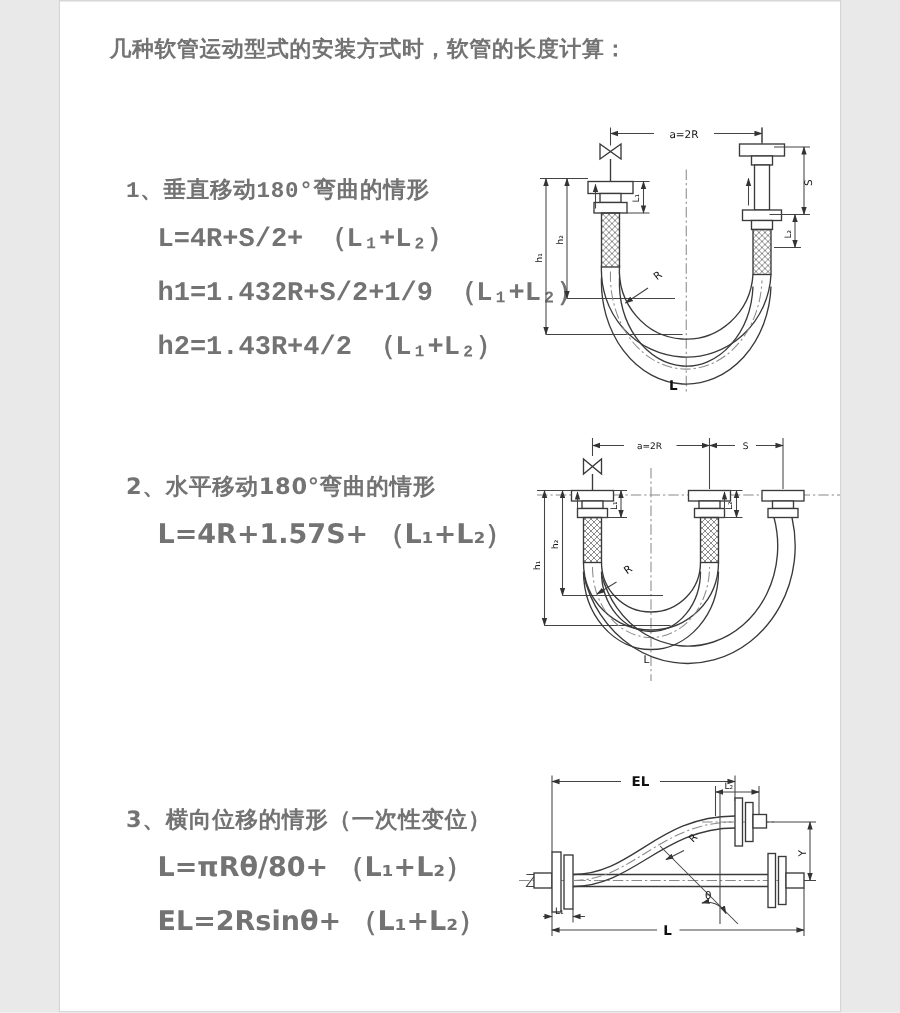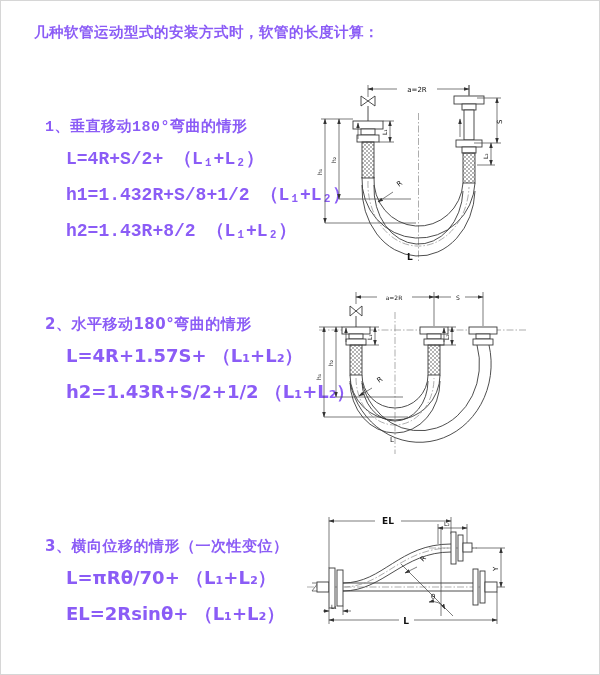--- a/index.html
+++ b/index.html
@@ -1,20 +1,20 @@
 <!DOCTYPE html>
 <html><head>
 <meta charset="utf-8">
 <style>
   html,body{margin:0;padding:0;background:#e9e9e9;}
   body{font-family:"DejaVu Sans","Liberation Sans",sans-serif;}
   .page{
-    position:relative;width:600px;height:675px;margin:0 auto;
+    position:relative;width:522px;height:675px;margin:0 auto;
     background:#ffffff;border:1px solid #d6d6d6;box-sizing:border-box;
-    overflow:hidden;color:#8b5cf6;
+    overflow:hidden;color:#737373;
   }
   .title{
     position:absolute;left:33px;top:22px;margin:0;
     font-size:14.5px;font-weight:bold;letter-spacing:0.5px;
   }
   .sec{position:absolute;left:44px;width:300px;}
   .sec-1{top:116px;font-family:Liberation Mono, monospace;}
   .sec-2{top:314px;}
   .sec-3{top:536px;}
   .sec-heading{font-size:15px;font-weight:bold;margin:0 0 10px 0;letter-spacing:0.5px;}
@@ -36,33 +36,32 @@
 </head>
 <body>
 
 <div class="page">
 
   <h1 class="title">几种软管运动型式的安装方式时，软管的长度计算：</h1>
 
   <div class="sec sec-1">
     <p class="sec-heading">1、垂直移动180°弯曲的情形</p>
     <p class="formula">L=4R+S/2+ （L₁+L₂）</p>
-    <p class="formula">h1=1.432R+S/8+1/2 （L₁+L₂）</p>
-    <p class="formula">h2=1.43R+8/2 （L₁+L₂）</p>
+    <p class="formula">h1=1.432R+S/2+1/9 （L₁+L₂）</p>
+    <p class="formula">h2=1.43R+4/2 （L₁+L₂）</p>
   </div>
 
   <div class="sec sec-2">
     <p class="sec-heading">2、水平移动180°弯曲的情形</p>
     <p class="formula">L=4R+1.57S+ （L₁+L₂）</p>
-    <p class="formula">h2=1.43R+S/2+1/2 （L₁+L₂）</p>
   </div>
 
   <div class="sec sec-3">
     <p class="sec-heading">3、横向位移的情形（一次性变位）</p>
-    <p class="formula">L=πRθ/70+ （L₁+L₂）</p>
+    <p class="formula">L=πRθ/80+ （L₁+L₂）</p>
     <p class="formula">EL=2Rsinθ+ （L₁+L₂）</p>
   </div>
 
   <svg class="dia dia-1" width="290" height="195" viewBox="0 0 290 195">
     <defs>
       <marker id="ar1" viewBox="0 0 10 10" refX="9" refY="5" markerWidth="8" markerHeight="8" orient="auto-start-reverse">
         <path d="M0,1.8 L10,5 L0,8.2 z" fill="#333"></path>
       </marker>
       <pattern id="hx1" width="4" height="4" patternUnits="userSpaceOnUse">
         <path d="M0,4 L4,0 M0,0 L4,4" stroke="#666" stroke-width="0.5"></path>

